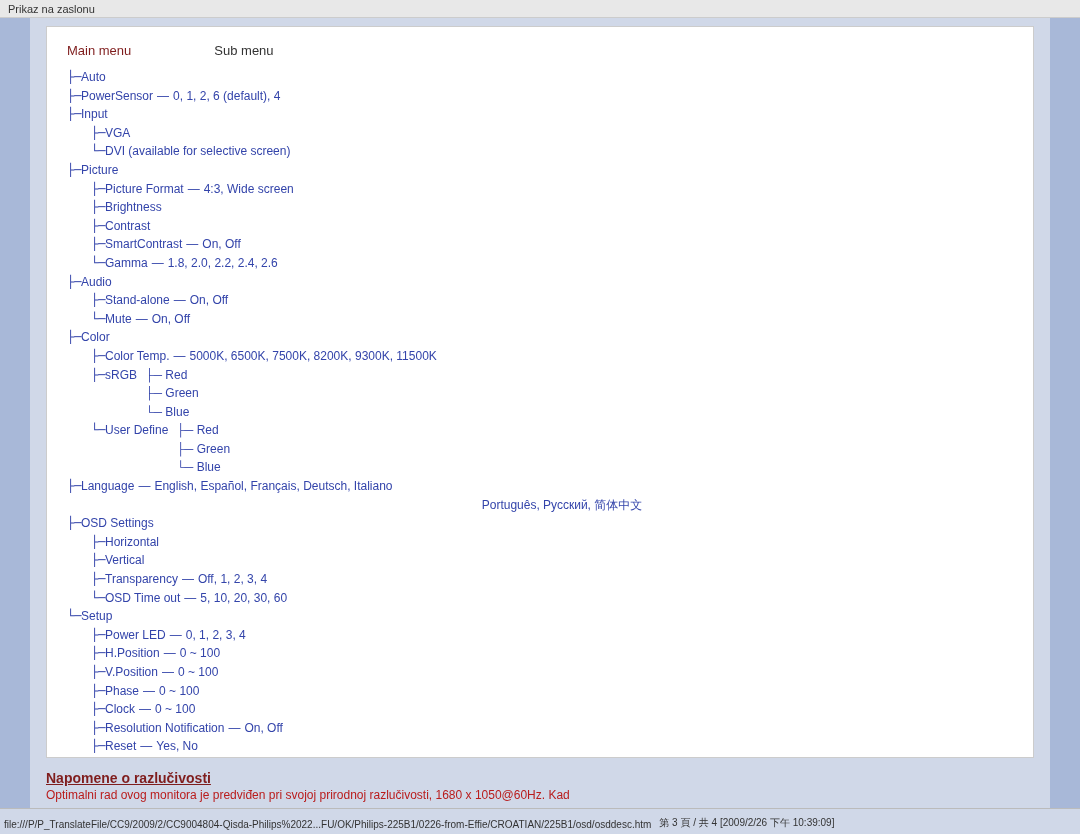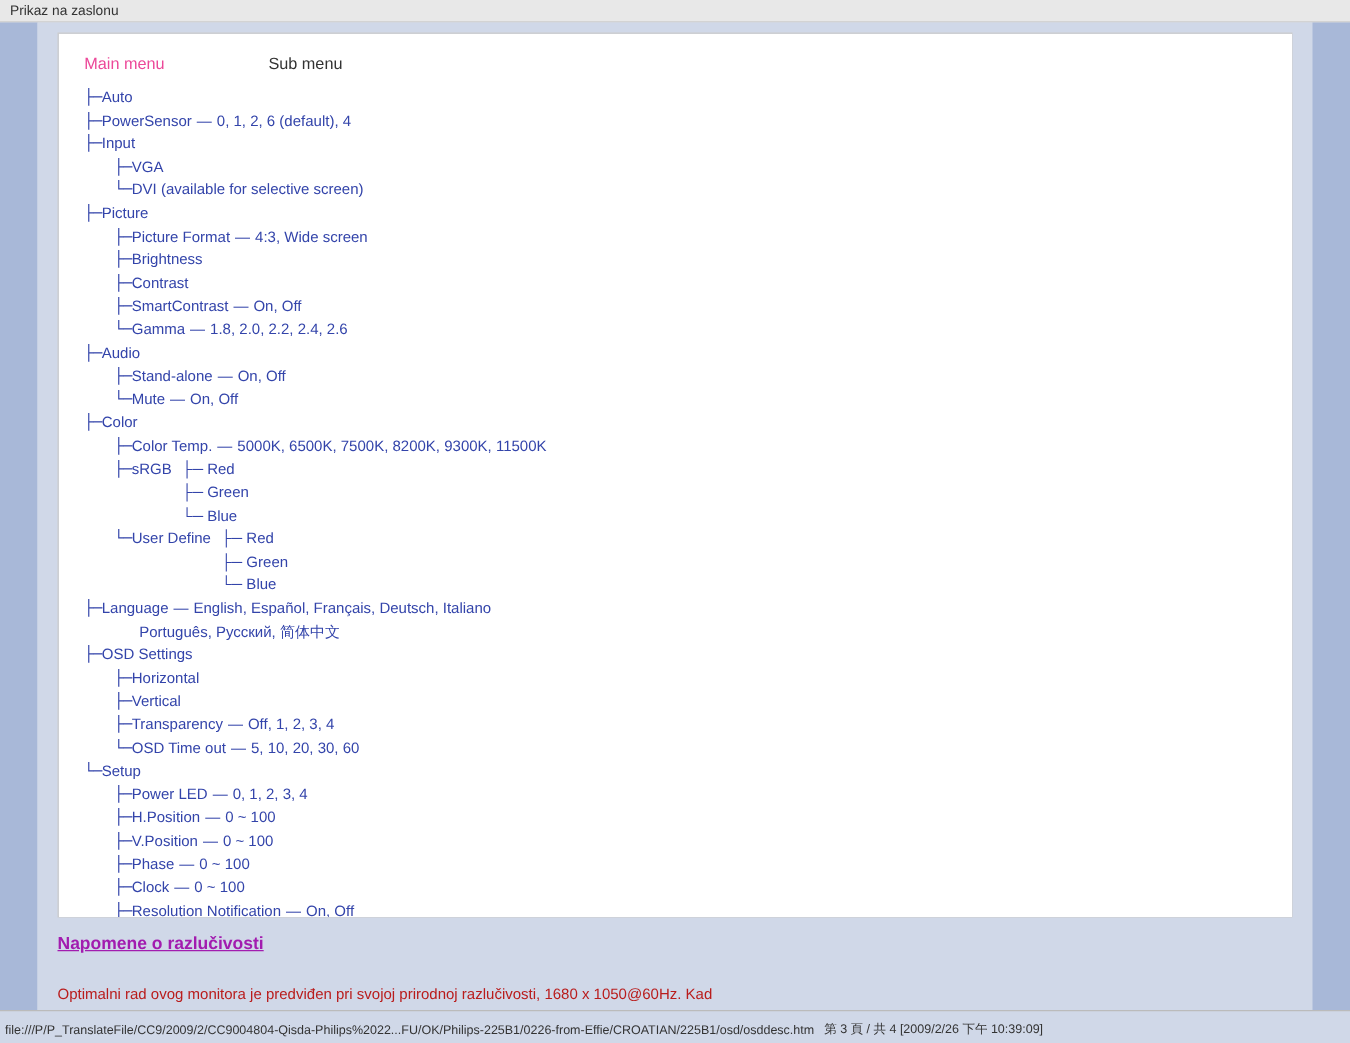--- a/index.html
+++ b/index.html
@@ -48,21 +48,21 @@
       overflow-y: auto;
       border: 1px solid #ccc;
       padding: 16px 20px;
     }
     .header-row {
       display: flex;
       gap: 60px;
       margin-bottom: 10px;
     }
     .header-main-menu {
-      color: #ec4899;
+      color: #7f1d1d;
       font-size: 13px;
     }
     .header-sub-menu {
       color: #333;
       font-size: 13px;
       margin-left: 23px;
     }
     .tree-container {
       width: 100%;
     }
@@ -73,24 +73,24 @@
     }
     .item-dash {
       color: #3344aa;
       font-size: 12px;
       margin: 0 4px;
     }
     .notes-section {
       padding: 8px 16px 4px 16px;
     }
     .notes-title {
-      color: #a21caf;
+      color: #7f1d1d;
       font-size: 14px;
       font-weight: bold;
-      margin-bottom: 24px;
+      margin-bottom: 0;
       text-decoration: underline;
     }
     .notes-text {
       color: #b91c1c;
       font-size: 12px;
       line-height: 1.5;
     }
     .bottom-bar {
       height: 22px;
       background: #d0d8e8;
@@ -234,21 +234,21 @@
             <span>└─ Blue</span>
           </span>
         </div>
 
         <div class="tree-row">
           <span class="tline">├─</span>
           <span>Language</span>
           <span class="item-dash"> — </span>
           <span>English, Español, Français, Deutsch, Italiano</span>
         </div>
-        <div class="tree-row" style="padding-left:44px;">
+        <div class="tree-row" style="padding-left:44px;justify-content:center;">
           <span>Português, Русский, 简体中文</span>
         </div>
 
         <div class="tree-row">
           <span class="tline">├─</span>
           <span>OSD Settings</span>
         </div>
         <div class="tree-row" style="padding-left:24px;">
           <span class="tline">├─</span>
           <span>Horizontal</span>

